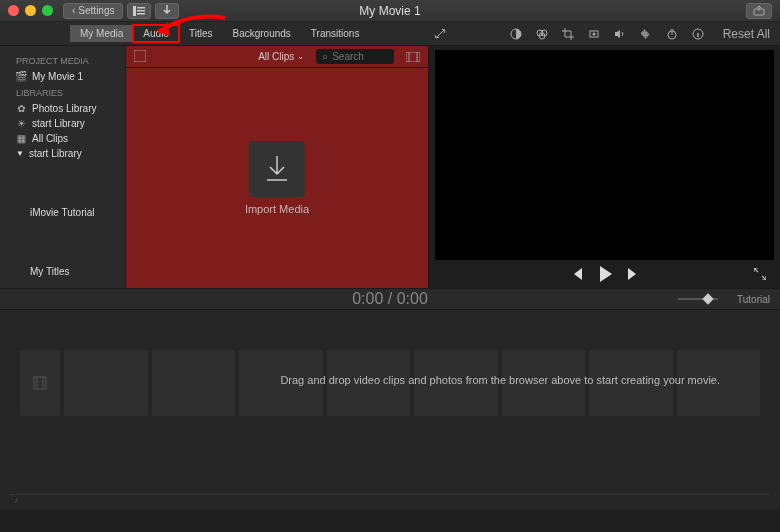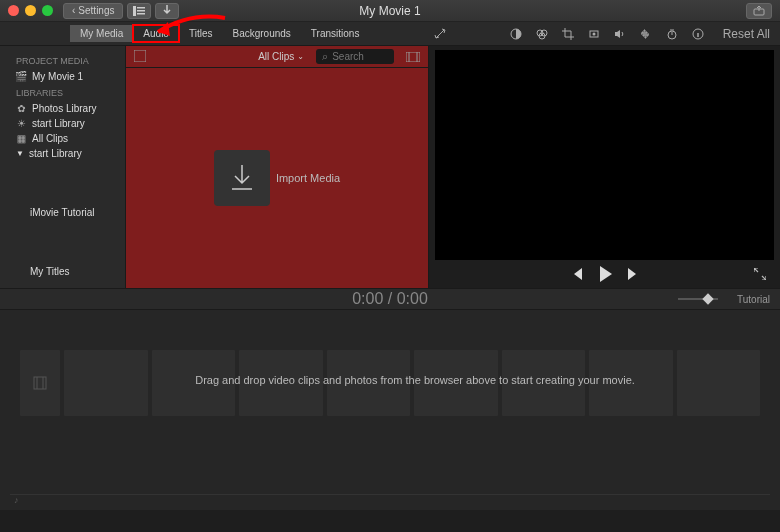--- a/index.html
+++ b/index.html
@@ -37,21 +37,21 @@
 .sb-ic{width:11px;height:11px;display:inline-flex;align-items:center;justify-content:center;color:#aaa;}
 .tri{color:#ddd;font-size:8px;}
 
 .browser{flex:1;background:#7f1d1d;position:relative;display:flex;flex-direction:column;}
 .browser-bar{height:22px;display:flex;align-items:center;padding:0 8px;gap:6px;border-bottom:1px solid #1a1a1a;}
 .grid-ic{width:14px;height:14px;color:#999;}
 .allclips{margin-left:auto;color:#ccc;font-size:10px;display:flex;align-items:center;gap:3px;}
 .search-wrap{background:#1a1a1a;border-radius:3px;padding:1px 6px;display:flex;align-items:center;gap:4px;width:78px;margin-left:6px;}
 .search-wrap input{background:transparent;border:none;color:#888;font-size:10px;width:50px;outline:none;}
 .filmstrip-ic{margin-left:6px;color:#999;}
-.browser-body{flex:1;display:flex;align-items:center;justify-content:center;flex-direction:row;gap:6px;}
+.browser-body{flex:1;display:flex;align-items:center;justify-content:center;flex-direction:column;gap:6px;}
 .import-btn{width:56px;height:56px;background:#333;border-radius:4px;display:flex;align-items:center;justify-content:center;cursor:pointer;}
 .import-lbl{color:#bbb;font-size:11px;}
 
 .viewer{width:352px;background:#1e1e1e;display:flex;flex-direction:column;border-left:1px solid #1a1a1a;}
 .viewer-canvas{flex:1;background:#000;margin:4px 6px 0 6px;}
 .transport{height:28px;display:flex;align-items:center;justify-content:center;gap:14px;position:relative;}
 .tc-btn{color:#ddd;cursor:pointer;}
 .fs-btn{position:absolute;right:14px;color:#bbb;cursor:pointer;}
 
 
@@ -60,21 +60,21 @@
 .zoom-slider{position:absolute;right:62px;display:flex;align-items:center;gap:4px;}
 .slider-track{width:40px;height:2px;background:#555;position:relative;}
 .slider-thumb{width:8px;height:8px;background:#ccc;position:absolute;top:-3px;left:26px;transform:rotate(45deg);}
 .settings-lbl{position:absolute;right:10px;color:#999;font-size:10px;cursor:pointer;}
 
 
 .timeline{height:200px;background:#262626;position:relative;padding:40px 20px 0;}
 .track-row{display:flex;gap:4px;height:66px;align-items:stretch;}
 .clip-slot{flex:1;background:#2f2f2f;border-radius:1px;}
 .clip-slot.first{flex:0 0 40px;display:flex;align-items:center;justify-content:center;color:#555;}
-.tl-msg{position:absolute;left:110px;right:60px;top:64px;color:#bbb;font-size:11px;text-align:center;}
+.tl-msg{position:absolute;left:110px;right:60px;top:64px;color:#bbb;font-size:11px;text-align:right;}
 .audio-track{position:absolute;bottom:6px;left:10px;right:10px;height:10px;border-top:1px solid #333;display:flex;align-items:center;}
 .music-ic{color:#555;font-size:9px;margin-left:4px;}
 
 
 .arrow-ann{position:absolute;top:12px;left:140px;pointer-events:none;z-index:100;}
 svg{display:block;}
 </style>
 </head>
 <body>
 

